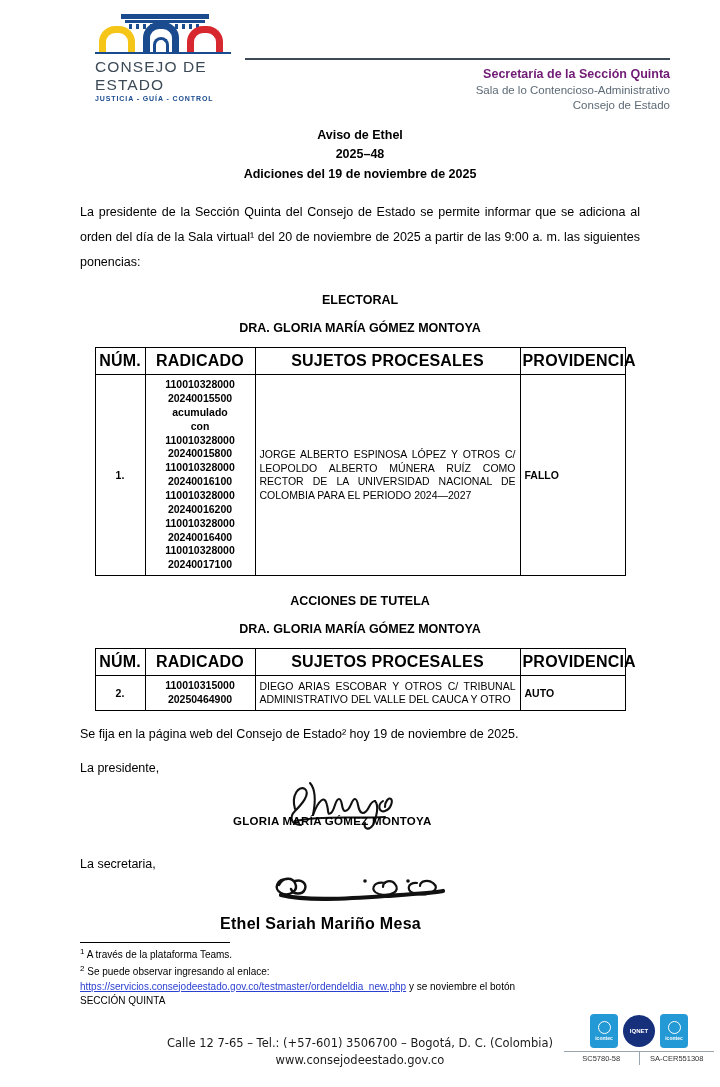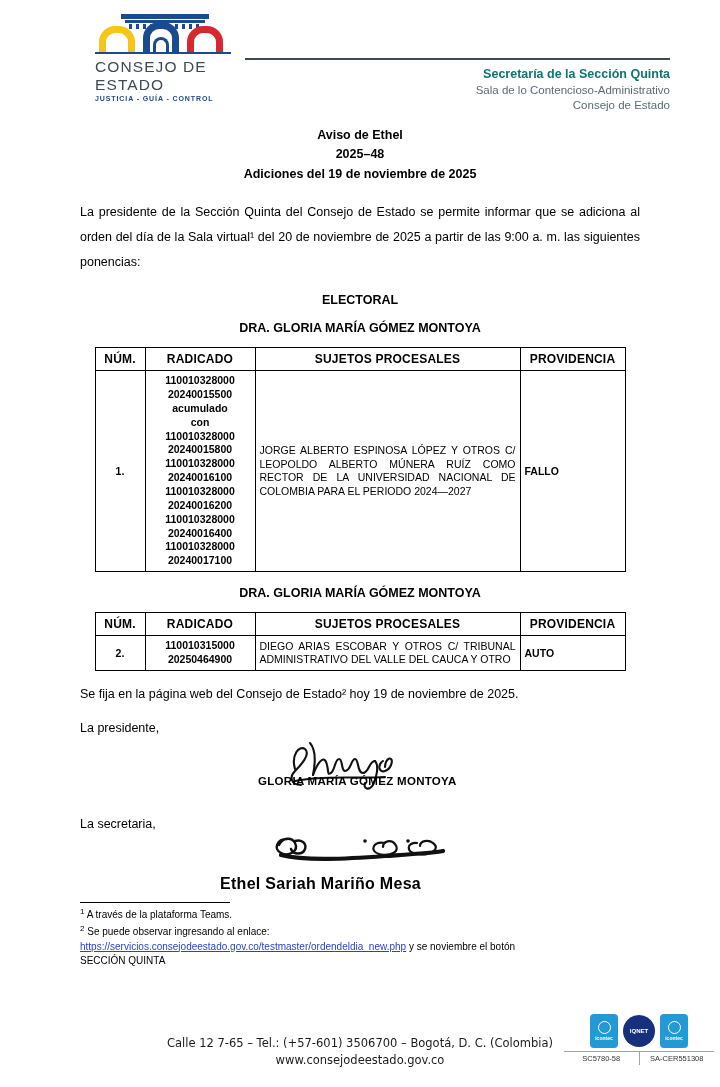--- a/index.html
+++ b/index.html
@@ -121,21 +121,21 @@
   }
   .hr-rule {
     border: 0;
     border-top: 2px solid #3c4a57;
     margin: 0 0 6px 0;
     width: 100%;
   }
   .hr-line1 {
     font-size: 12.5px;
     font-weight: bold;
-    color: #0f766e;
+    color: #701a75;
     line-height: 1.35;
   }
   .hr-line2, .hr-line3 {
     font-size: 11.5px;
     color: #5d6a76;
     line-height: 1.35;
   }
 
   
   .content {
@@ -177,21 +177,21 @@
   }
   table.aviso th,
   table.aviso td {
     border: 1px solid #000000;
     padding: 3px 4px;
     font-size: 10.5px;
     vertical-align: middle;
   }
   table.aviso th {
     font-weight: bold;
-    font-size: 12px;
+    font-size: 16px;
     letter-spacing: 0.2px;
     padding: 4px 2px;
   }
   .col-num  { width: 50px; }
   .col-rad  { width: 110px; }
   .col-suj  { width: 265px; }
   .col-prov { width: 105px; }
 
   td.num {
     text-align: center;
@@ -231,21 +231,21 @@
     position: relative;
     height: 58px;
     margin-top: 4px;
   }
   .sig-name {
     position: absolute;
     font-size: 11.5px;
     font-weight: bold;
     letter-spacing: 0.3px;
   }
-  .sig-name-1 { left: 178px; top: 36px; }
+  .sig-name-1 { left: 153px; top: 36px; }
   .sig-name-2 { left: 140px; top: 40px; font-size: 16px; }
   .sig-svg { position: absolute; }
 
   
   .notes {
     margin-top: 16px;
     padding-top: 3px;
   }
   .notes-rule {
     border: 0;
@@ -416,20 +416,21 @@
 110010328000
 20240016400
 110010328000
 20240017100</td>
           <td class="suj">JORGE ALBERTO ESPINOSA LÓPEZ Y OTROS C/ LEOPOLDO ALBERTO MÚNERA RUÍZ COMO RECTOR DE LA UNIVERSIDAD NACIONAL DE COLOMBIA PARA EL PERIODO 2024—2027</td>
           <td class="prov">FALLO</td>
         </tr>
       </tbody>
     </table>
 
+    <div class="sec-head">ACCIONES DE TUTELA</div>
     <div class="sec-sub">DRA. GLORIA MARÍA GÓMEZ MONTOYA</div>
 
     <table class="aviso">
       <colgroup>
         <col class="col-num">
           <col class="col-rad">
           <col class="col-suj">
           <col class="col-prov">
       </colgroup>
       <thead>

